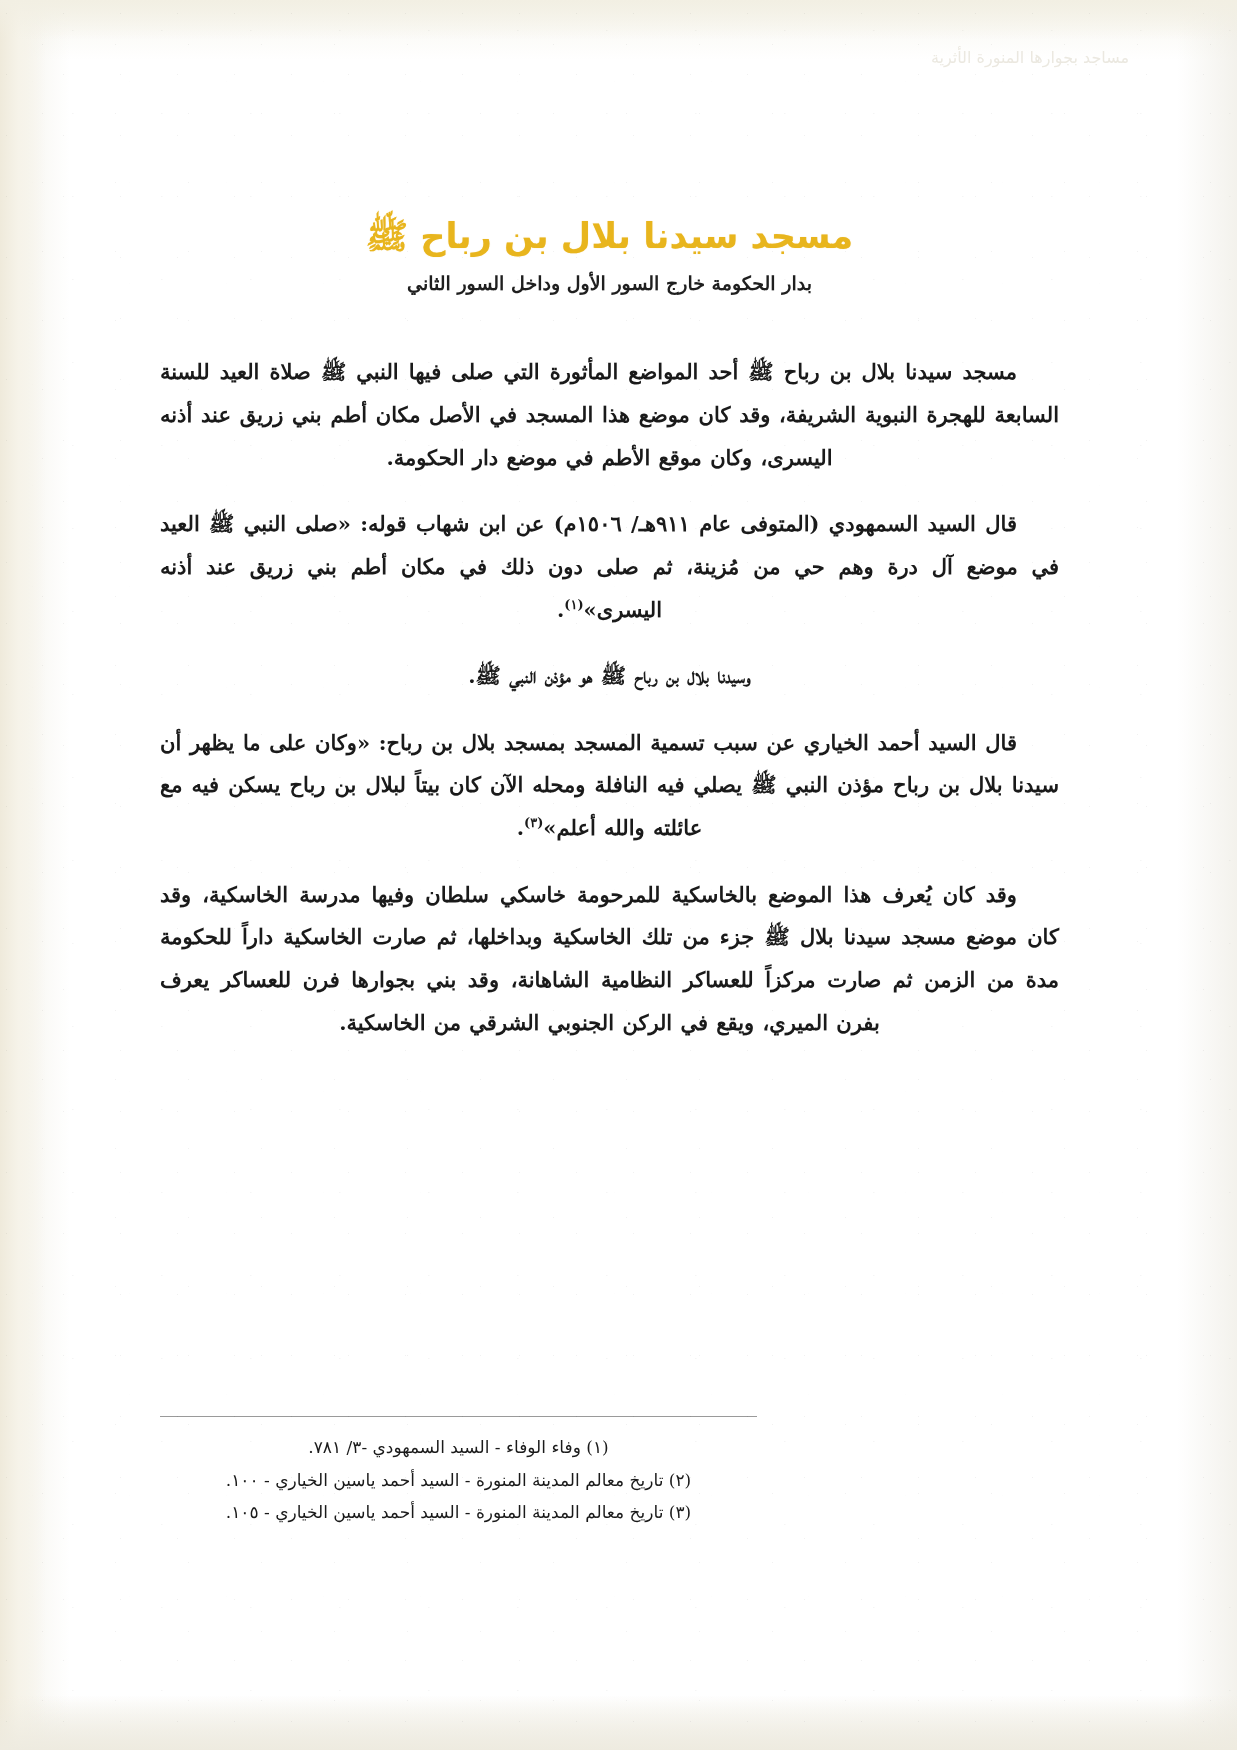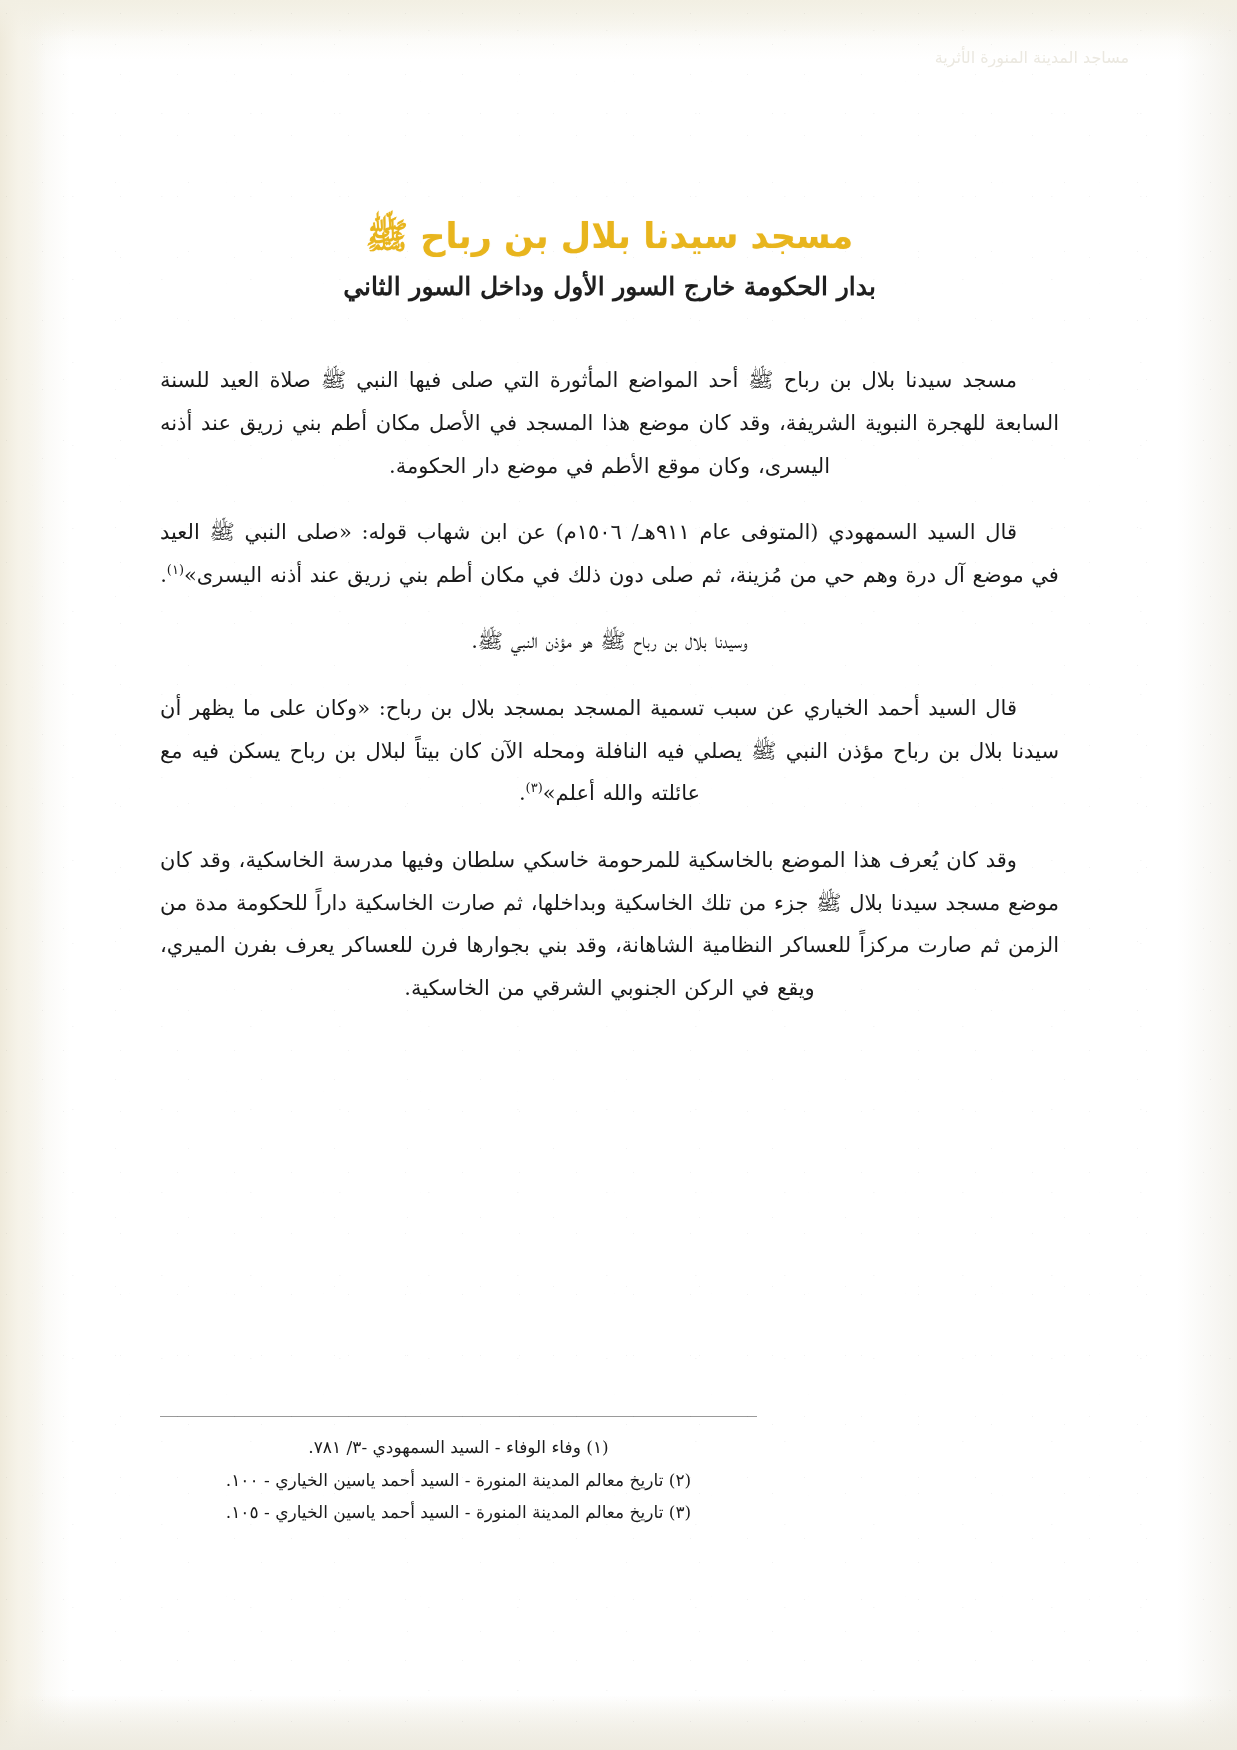--- a/index.html
+++ b/index.html
@@ -81,29 +81,30 @@
     font-weight: bold;
     color: #e8b51d;
     line-height: 1.25;
     margin: 0;
     letter-spacing: 0.5px;
     text-shadow: 0 0 1px rgba(230,170,20,0.35);
   }
 
   .sub-title {
     font-family: "DejaVu Serif", serif;
-    font-size: 25px;
+    font-size: 19px;
     font-weight: bold;
     color: #1f1f1f;
     line-height: 1.3;
     margin: 12px 0 0 0;
   }
 
   .body-block {
     margin-top: 56px;
+    font-weight: bold;
   }
 
   p.para {
     font-family: "DejaVu Serif", serif;
     font-size: 21px;
     line-height: 2.03;
     color: #1a1a1a;
     margin: 0 0 24px 0;
     text-align: justify;
     text-indent: 42px;
@@ -170,21 +171,21 @@
 </style>
 </head>
 <body>
 
 <div class="page">
 
   <div class="scan-edge-left"></div>
   <div class="scan-edge-top"></div>
   <div class="scan-edge-bottom"></div>
 
-  <div class="running-header">مساجد المدينة المنورة الأثرية</div>
+  <div class="running-header">مساجد بجوارها المنورة الأثرية</div>
 
   <div class="content">
 
     <div class="title-block">
       <h1 class="main-title">مسجد سيدنا بلال بن رباح ﷺ</h1>
       <h2 class="sub-title">بدار الحكومة خارج السور الأول وداخل السور الثاني</h2>
     </div>
 
     <div class="body-block">
 

